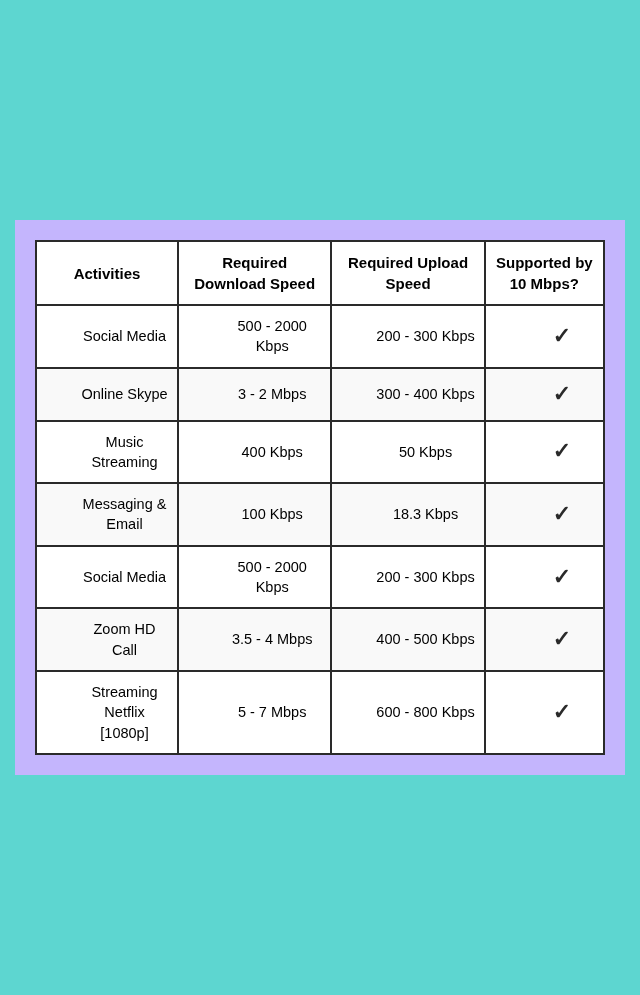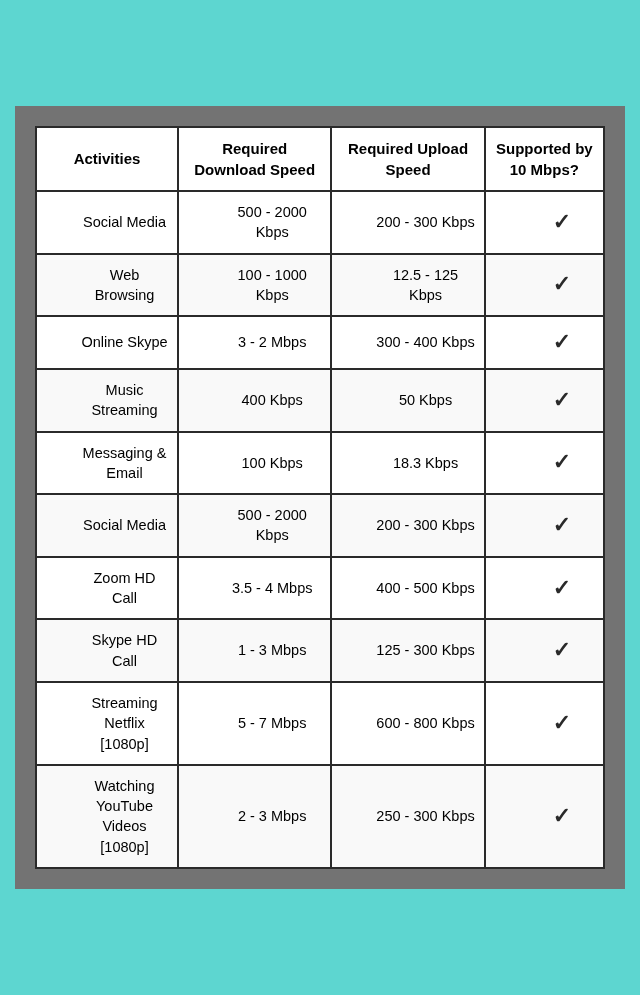--- a/index.html
+++ b/index.html
@@ -12,21 +12,21 @@
       background-color: #5dd6d0;
       display: flex;
       justify-content: center;
       align-items: center;
       min-height: 995px;
       width: 640px;
       font-family: Arial, sans-serif;
     }
 
     .table-wrapper {
-      background-color: #737373;
+      background-color: #c4b5fd;
       padding: 20px;
       width: 610px;
     }
 
     table {
       width: 100%;
       border-collapse: collapse;
       border: 2px solid #2a2a2a;
       background-color: #ffffff;
     }
@@ -96,26 +96,20 @@
       </tr>
     </thead>
     <tbody id="table-body">
     <tr>
           <td>Social Media</td>
           <td>500 - 2000 Kbps</td>
           <td>200 - 300 Kbps</td>
           <td><span class="checkmark">✓</span></td>
         </tr>
         <tr>
-          <td>Web Browsing</td>
-          <td>100 - 1000 Kbps</td>
-          <td>12.5 - 125 Kbps</td>
-          <td><span class="checkmark">✓</span></td>
-        </tr>
-        <tr>
           <td>Online Skype</td>
           <td>3 - 2 Mbps</td>
           <td>300 - 400 Kbps</td>
           <td><span class="checkmark">✓</span></td>
         </tr>
         <tr>
           <td>Music Streaming</td>
           <td>400 Kbps</td>
           <td>50 Kbps</td>
           <td><span class="checkmark">✓</span></td>
@@ -132,32 +126,20 @@
           <td>200 - 300 Kbps</td>
           <td><span class="checkmark">✓</span></td>
         </tr>
         <tr>
           <td>Zoom HD Call</td>
           <td>3.5 - 4 Mbps</td>
           <td>400 - 500 Kbps</td>
           <td><span class="checkmark">✓</span></td>
         </tr>
         <tr>
-          <td>Skype HD Call</td>
-          <td>1 - 3 Mbps</td>
-          <td>125 - 300 Kbps</td>
-          <td><span class="checkmark">✓</span></td>
-        </tr>
-        <tr>
           <td>Streaming Netflix [1080p]</td>
           <td>5 - 7 Mbps</td>
           <td>600 - 800 Kbps</td>
-          <td><span class="checkmark">✓</span></td>
-        </tr>
-        <tr>
-          <td>Watching YouTube Videos [1080p]</td>
-          <td>2 - 3 Mbps</td>
-          <td>250 - 300 Kbps</td>
           <td><span class="checkmark">✓</span></td>
         </tr>
       </tbody>
   </table>
 </div>
 
 </body></html>

